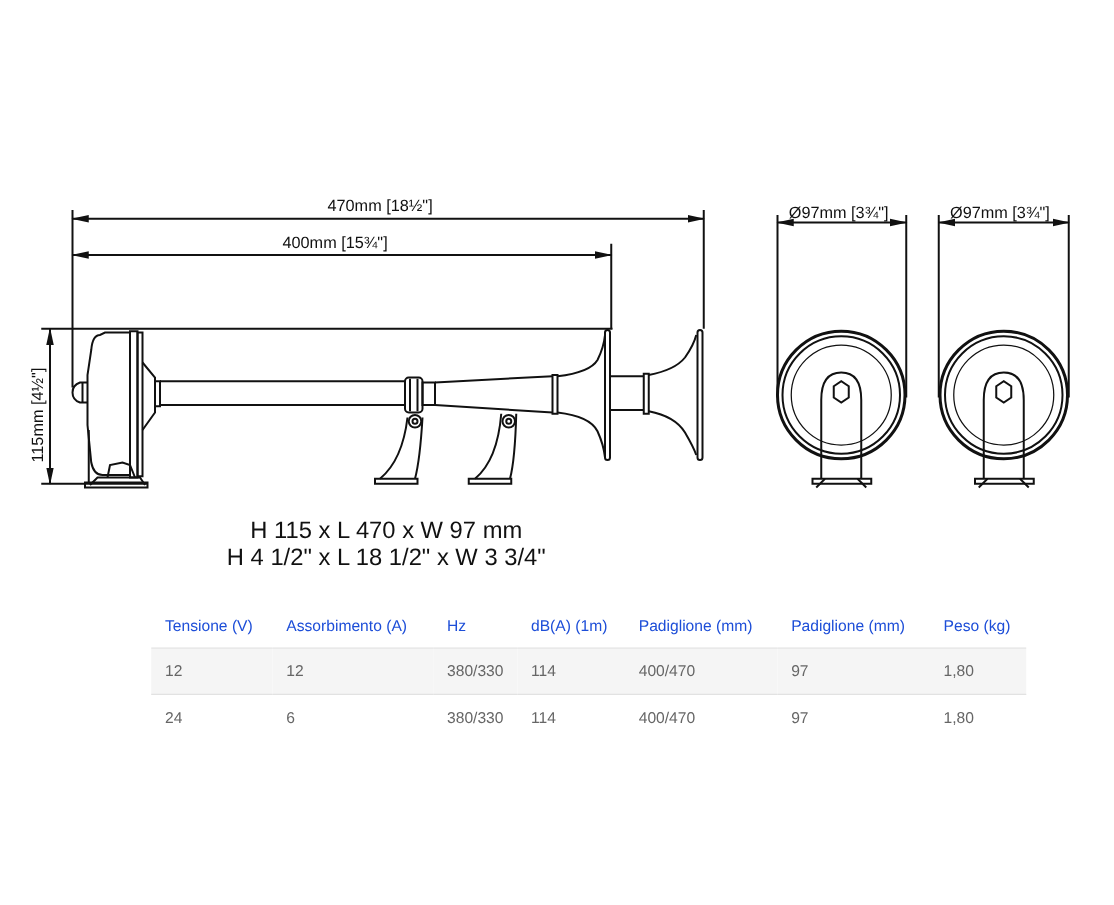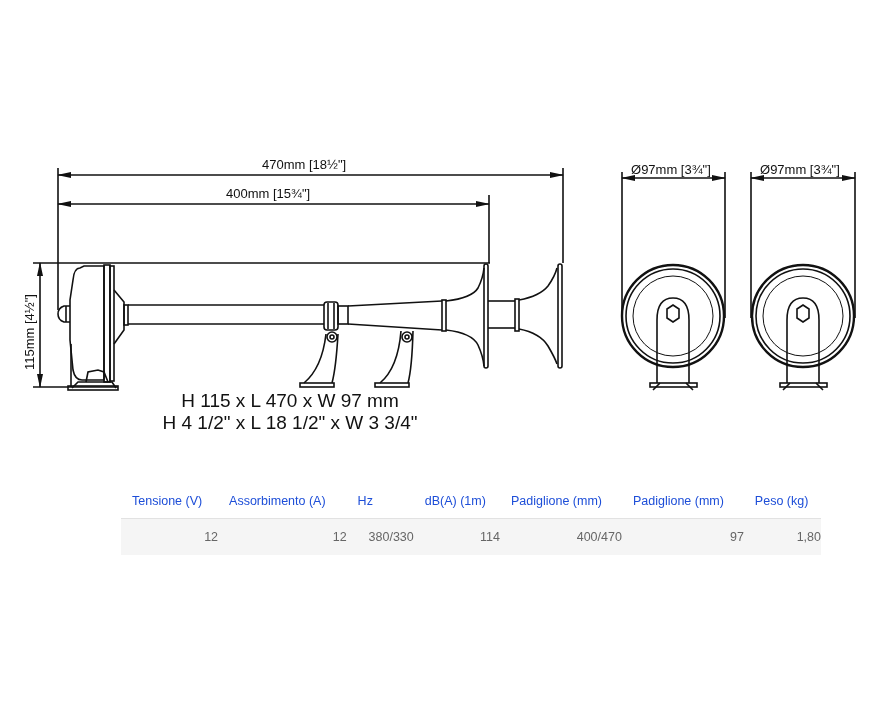--- a/index.html
+++ b/index.html
@@ -3,21 +3,21 @@
   <meta charset="utf-8">
   <style>
     html, body { margin: 0; padding: 0; background: #ffffff; }
     body { width: 891px; height: 724px; position: relative; overflow: hidden; font-family: "Liberation Sans", sans-serif; }
     .drawing { position: absolute; left: 0; top: 0; }
     .dim-text { font-family: "Liberation Sans", sans-serif; font-size: 13px; fill: #111; }
     .size-caption { position: absolute; left: 0; width: 580px; text-align: center; font-family: "Liberation Sans", sans-serif; font-size: 19px; color: #111; line-height: 22px; }
     .size-caption .line { display: block; }
     table.specs { position: absolute; left: 121px; top: 484px; width: 700px; border-collapse: collapse; font-family: "Liberation Sans", sans-serif; font-size: 12.5px; color: #666; }
     table.specs th { text-align: left; font-weight: normal; color: #1d4ed8; height: 34px; padding: 0 0 0 11px; border-bottom: 1px solid #e2e2e2; white-space: nowrap; }
-    table.specs td { text-align: right; height: 36px; padding: 0 0 0 11px; border-bottom: 1px solid #e2e2e2; white-space: nowrap; }
+    table.specs td { text-align: left; height: 36px; padding: 0 0 0 11px; border-bottom: 1px solid #e2e2e2; white-space: nowrap; }
     table.specs tbody tr:first-child { background: #f5f5f5; }
     table.specs tbody tr:last-child td { border-bottom: none; }
   </style>
 </head>
 <body>
 
 <svg class="drawing" width="891" height="410" viewBox="0 0 891 410" xmlns="http://www.w3.org/2000/svg">
   <defs>
     <marker id="arr" markerWidth="14" markerHeight="8" refX="13" refY="4" orient="auto-start-reverse" markerUnits="userSpaceOnUse">
       <path d="M0,1 L14,4 L0,7 Z" fill="#111"></path>
@@ -116,21 +116,21 @@
     <circle cx="803" cy="316" r="40" stroke-width="1"></circle>
     <path d="M787,320 L787,383 M819,320 L819,383"></path>
     <path d="M787,320 Q787,298 803,298 Q819,298 819,320"></path>
     <polygon points="797,309 803,305 809,309 809,318 803,322 797,318"></polygon>
     <path d="M790,383 L783,390 M816,383 L823,390"></path>
     <rect x="780" y="383" width="47" height="4"></rect>
   </g>
   <text class="dim-text" x="760" y="174" stroke="none"><tspan>Ø</tspan><tspan>97mm</tspan> [<tspan>3¾"</tspan>]</text>
 </svg>
 
-<div class="size-caption" style="top:390px;">
+<div class="size-caption" style="top:414px;padding-left:19px;">
   <span class="line">H 115 x L 470 x W 97 mm</span>
   <span class="line">H 4 1/2" x L 18 1/2" x W 3 3/4"</span>
 </div>
 
 <table class="specs">
   <thead>
     <tr>
       <th>Tensione (V)</th>
       <th>Assorbimento (A)</th>
       <th>Hz</th>
@@ -143,14 +143,23 @@
   <tbody>
     <tr>
       <td>12</td>
       <td>12</td>
       <td>380/330</td>
       <td>114</td>
       <td>400/470</td>
       <td>97</td>
       <td>1,80</td>
     </tr>
+    <tr>
+      <td>24</td>
+      <td>6</td>
+      <td>380/330</td>
+      <td>114</td>
+      <td>400/470</td>
+      <td>97</td>
+      <td>1,80</td>
+    </tr>
   </tbody>
 </table>
 
 </body></html>

